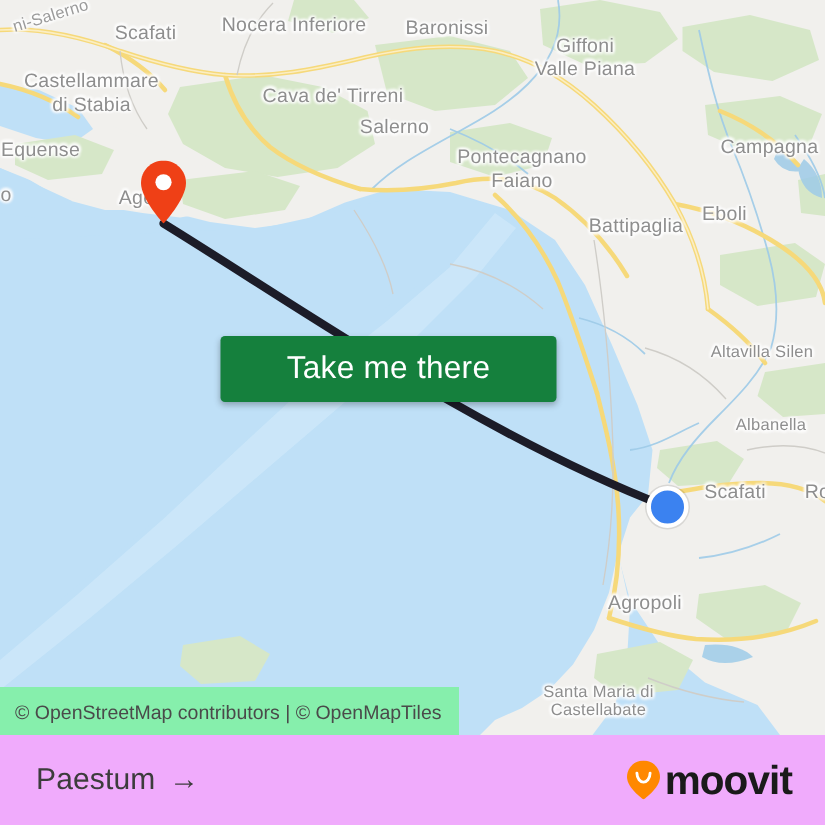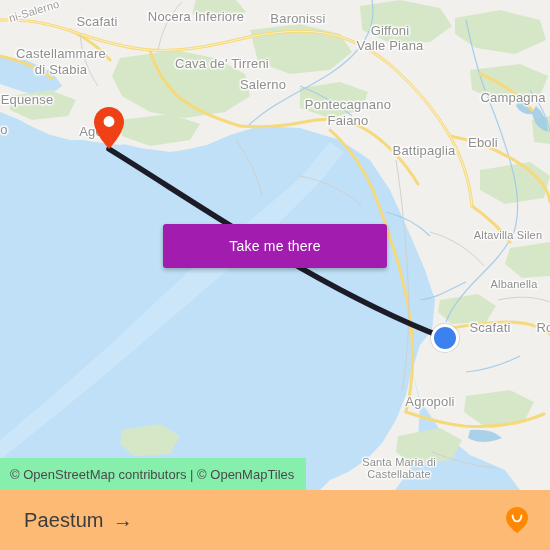--- a/index.html
+++ b/index.html
@@ -52,28 +52,28 @@
     transform: translate(-50%, -50%);
     border-radius: 50%;
     background: #3b82f0;
     border: 3px solid #ffffff;
     box-shadow: 0 0 0 1px rgba(0,0,0,.10);
   }
 
   
   #cta {
     position: absolute;
-    left: 163px; top: 224px;
+    left: 147px; top: 224px;
     width: 224px; height: 44px;
-    background: #a21caf;
+    background: #15803d;
     color: #ffffff;
     border: none;
     border-radius: 3px;
     font-family: "Liberation Sans", sans-serif;
-    font-size: 14px;
+    font-size: 21px;
     letter-spacing: .2px;
     cursor: pointer;
     box-shadow: 0 2px 4px rgba(0,0,0,.28);
   }
 
   
   #attribution {
     position: absolute;
     left: 0; top: 458px;
     height: 32px;
@@ -84,21 +84,21 @@
     font-size: 13px;
     font-family: "Liberation Sans", sans-serif;
     white-space: nowrap;
   }
 
   
   #footer {
     position: absolute;
     left: 0; top: 490px;
     width: 550px; height: 60px;
-    background: #fdba74;
+    background: #f0abfc;
     display: flex; align-items: center;
     justify-content: space-between;
     padding: 0 22px 0 24px;
   }
   #route-title {
     display: flex; align-items: center; gap: 9px;
     color: #3c3c3c;
     font-size: 20px;
     letter-spacing: .1px;
   }
@@ -269,16 +269,17 @@
   <div id="footer">
     <div id="route-title">
       <span>Paestum</span>
       <span id="route-arrow">→</span>
     </div>
     <div id="brand">
       <svg width="22" height="26" viewBox="0 0 22 26">
         <path d="M11 0 C4.9 0 0 4.9 0 11 C0 18.5 11 26 11 26 C11 26 22 18.5 22 11 C22 4.9 17.1 0 11 0 Z" fill="#ff8800"></path>
         <path d="M6.6 8.4 C6.6 12.2 9 14.4 11 14.4 C13 14.4 15.4 12.2 15.4 8.4" fill="none" stroke="#ffffff" stroke-width="1.9" stroke-linecap="round"></path>
       </svg>
+      <span id="brand-word">moovit</span>
     </div>
   </div>
 
 </div>
 
 </body></html>

